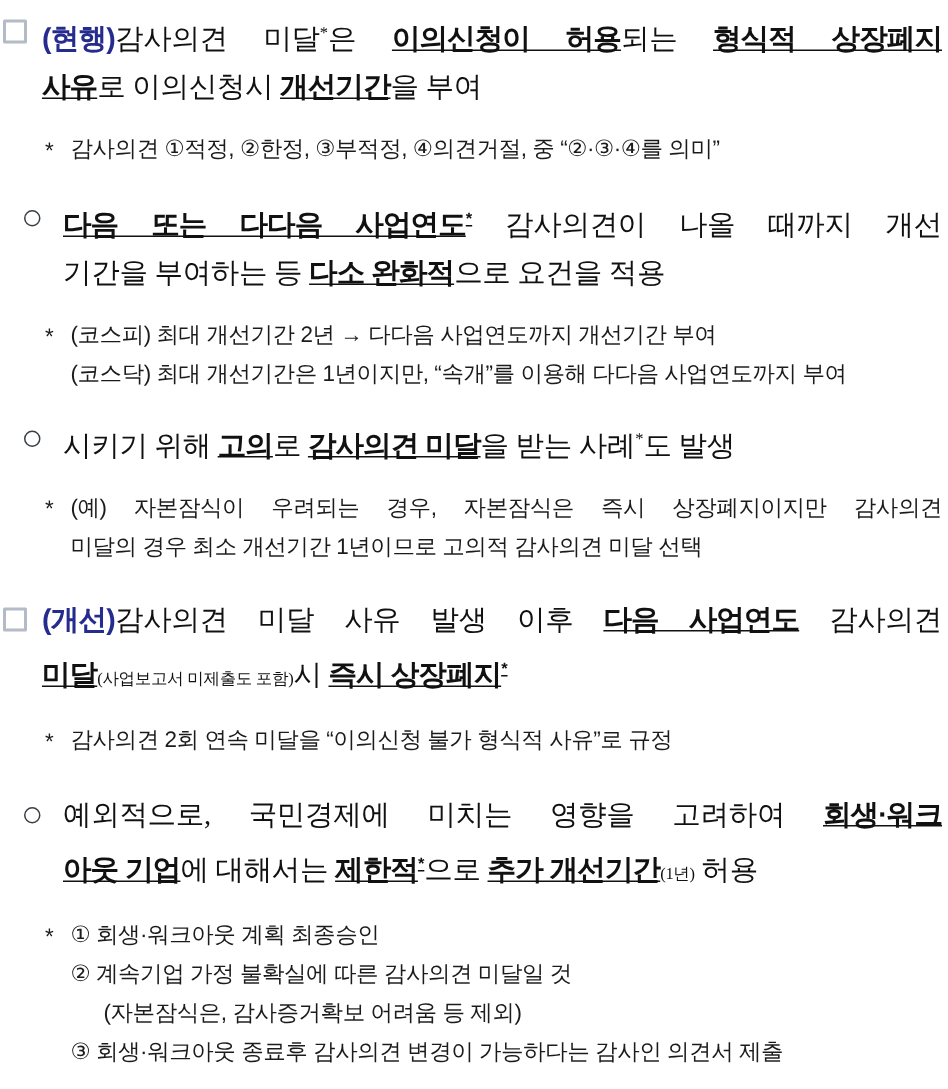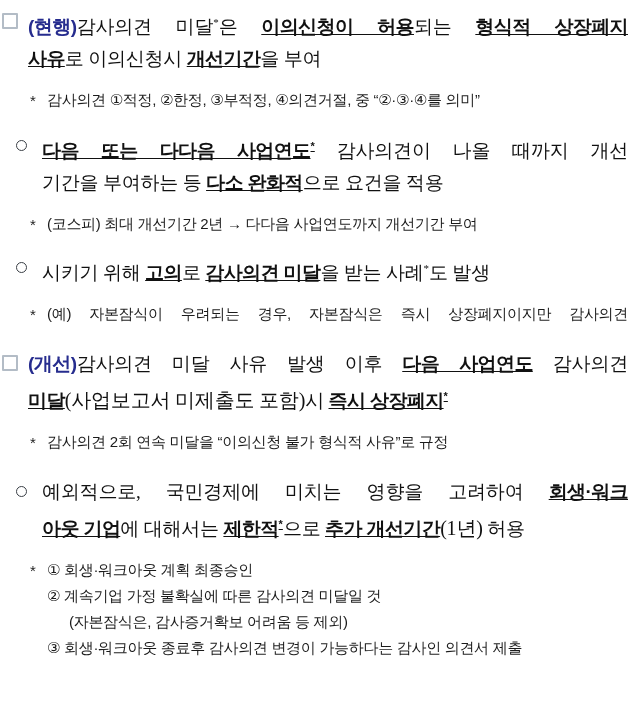--- a/index.html
+++ b/index.html
@@ -17,21 +17,21 @@
   .sec.circle { padding-left:12px; }
   .sec.circle .bullet-col { width:28px; }
   .content { flex:1; min-width:0; }
   .line { font-size:19px; line-height:32px; letter-spacing:-0.2px; }
   .line.just { text-align:justify; text-align-last:justify; white-space:nowrap; overflow:hidden; }
   .cbox { display:inline-block; width:16px; height:16px; border:2px solid var(--cbox); margin-top:7px; border-radius:1px; }
   .obull { display:inline-block; width:11px; height:11px; border:1.5px solid #3a3f46; border-radius:50%; margin-top:10px; margin-left:2px; }
   
   .nv { color:var(--navy); font-weight:700; font-family:"Liberation Sans","DejaVu Sans",sans-serif; margin-right:0; letter-spacing:-0.5px; }
   .b  { font-weight:700; font-family:"Liberation Sans","DejaVu Sans",sans-serif; letter-spacing:-0.6px;text-decoration:underline; }
-  .sm { font-size:20px;margin-top:32px; }
+  .sm { font-size:11px;margin-top:32px; }
   .sup { font-size:11px; vertical-align:7px; letter-spacing:0; }
   
   .fn { display:flex; margin-left:28px;
         font-family:"Liberation Sans","DejaVu Sans",sans-serif;
         font-size:15px; line-height:26px; color:var(--fnink); letter-spacing:-0.3px; }
   .fn-marker { flex:none; width:17px; padding-top:1px; }
   .fn-content { flex:1; min-width:0; }
   .fn-line { white-space:nowrap; }
   .fn-line.just { text-align:justify; text-align-last:justify; overflow:hidden; }
   .fn-line.ind { padding-left:22px; }
@@ -63,34 +63,36 @@
   <div class="content">
     <div class="line just"><span class="b">다음 또는 다다음 사업연도</span><span class="sup b">*</span><span> 감사의견이 나올 때까지 개선</span></div>
     <div class="line"><span>기간을 부여하는 등 </span><span class="b">다소 완화적</span><span>으로 요건을 적용</span></div>
   </div>
 </div>
 
 <div class="fn mt-f2">
   <div class="fn-marker">*</div>
   <div class="fn-content">
     <div class="fn-line">(코스피) 최대 개선기간 2년 → 다다음 사업연도까지 개선기간 부여</div>
+    <div class="fn-line">(코스닥) 최대 개선기간은 1년이지만, “속개”를 이용해 다다음 사업연도까지 부여</div>
   </div>
 </div>
 
 <div class="sec circle mt-s3">
   <div class="bullet-col"><span class="obull"></span></div>
   <div class="content">
     <div class="line"><span>시키기 위해 </span><span class="b">고의</span><span>로 </span><span class="b">감사의견 미달</span><span>을 받는 사례</span><span class="sup">*</span><span>도 발생</span></div>
   </div>
 </div>
 
 <div class="fn mt-f3">
   <div class="fn-marker">*</div>
   <div class="fn-content">
     <div class="fn-line just">(예) 자본잠식이 우려되는 경우, 자본잠식은 즉시 상장폐지이지만 감사의견</div>
+    <div class="fn-line">미달의 경우 최소 개선기간 1년이므로 고의적 감사의견 미달 선택</div>
   </div>
 </div>
 
 <div class="sec mt-s4">
   <div class="bullet-col"><span class="cbox"></span></div>
   <div class="content">
     <div class="line just"><span class="nv">(개선)</span><span>감사의견 미달 사유 발생 이후 </span><span class="b">다음 사업연도</span><span> 감사의견</span></div>
     <div class="line"><span class="b">미달</span><span class="sm">(사업보고서 미제출도 포함)</span><span>시 </span><span class="b">즉시 상장폐지</span><span class="sup b">*</span></div>
   </div>
 </div>

